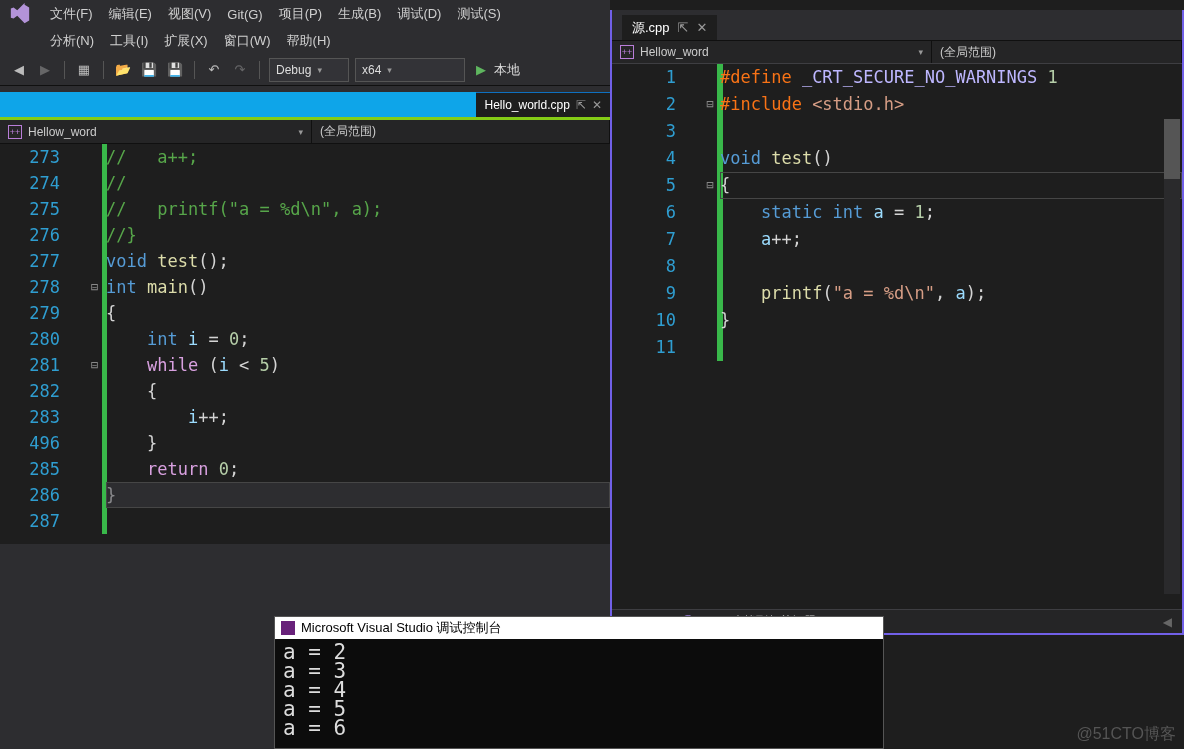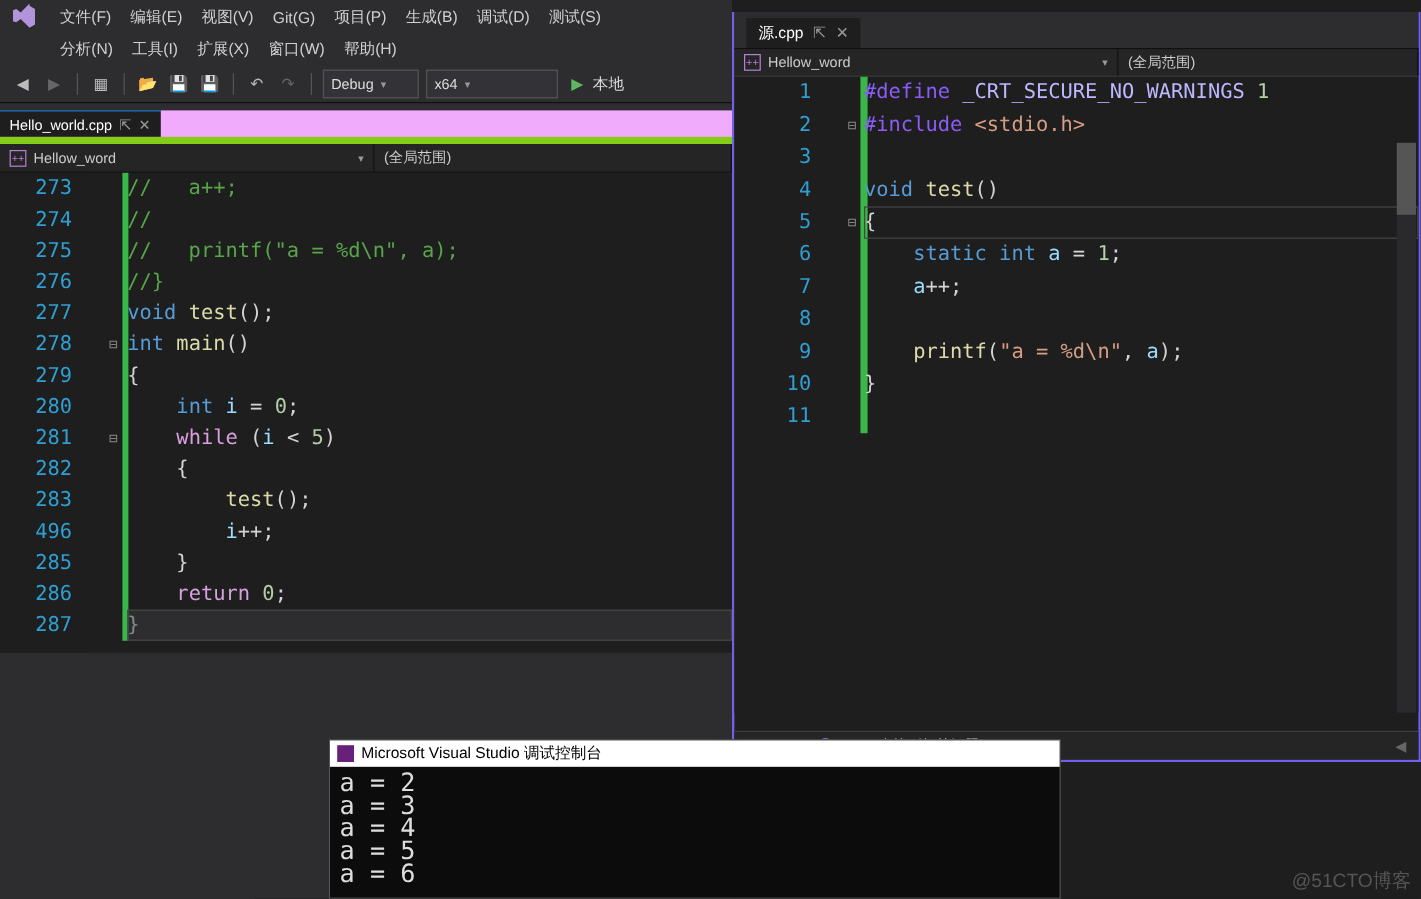--- a/index.html
+++ b/index.html
@@ -29,21 +29,21 @@
     margin: 0 1px; cursor: pointer; color: #bbb; border-radius: 2px;
   }
   .tb-sep { width: 1px; height: 18px; background: #555; margin: 0 6px; }
   .tb-drop {
     display: inline-flex; align-items: center; height: 24px; padding: 0 6px;
     background: #333337; border: 1px solid #555; margin: 0 3px; cursor: pointer;
     font-size: 12px; color: #ddd; gap: 6px;
   }
   .tb-drop .caret { font-size: 9px; color: #999; }
   .play { color: #5fb65f; }
-  .tab-bar { display: flex; height: 28px; background: #f0abfc; border-bottom: 6px solid #84cc16; margin-top: 6px;}
+  .tab-bar { display: flex; height: 28px; background: #0ea5e9; border-bottom: 3px solid #84cc16; margin-top: 6px; justify-content: flex-end;}
   .tab {
     display: flex; align-items: center; padding: 0 8px; background: #1e1e1e;
     border-top: 1px solid #0e70c0; gap: 6px; font-size: 12px; color: #fff;
   }
   .tab .pin, .tab .close { color: #999; cursor: pointer; font-size: 12px; }
   .ns-bar { display: flex; align-items: center; height: 24px; background: #252526; border-bottom: 1px solid #101010; }
   .ns-item {
     display: flex; align-items: center; height: 100%; padding: 0 8px; border-right: 1px solid #101010;
     gap: 6px; font-size: 12px; color: #ccc; cursor: pointer;
   }
@@ -65,21 +65,21 @@
   .c-comment { color: #57A64A; }
   .c-keyword { color: #569cd6; }
   .c-func    { color: #dcdcaa; }
   .c-string  { color: #d69d85; }
   .c-num     { color: #b5cea8; }
   .c-ident   { color: #9cdcfe; }
   .c-plain   { color: #d4d4d4; }
   .c-macro   { color: #beb7ff; }
   .c-punct   { color: #d4d4d4;}
   .c-flow    { color: #d8a0df; }
-  .c-inc     { color: #8b5cf6;}
+  .c-inc     { color: #f97316;}
   .hl-line   { position:absolute; left:0; right:0; height:26px; background:rgba(60,60,65,0.5); border:1px solid #464646;}
 
   
   .right-pane {
     position: absolute; left: 610px; top: 0; right: 0; bottom: 114px;
     background: #1e1e1e; border: 2px solid #7160e8; border-top:none;margin-top:10px;
   }
   .right-tab-bar { display: flex; height: 30px; background: #2d2d30; align-items:flex-end; padding-left:10px;}
   .right-tab {
     display:flex; align-items:center; background:#1e1e1e; height:26px; padding:0 10px;
@@ -228,21 +228,20 @@
         <div class="ln"><span class="c-comment">//   a++;</span></div>
         <div class="ln"><span class="c-comment">//</span></div>
         <div class="ln"><span class="c-comment">//   printf("a = %d\n", a);</span></div>
         <div class="ln"><span class="c-comment">//}</span></div>
         <div class="ln"><span class="c-keyword">void </span><span class="c-func">test</span><span class="c-punct">();</span></div>
         <div class="ln"><span class="c-keyword">int </span><span class="c-func">main</span><span class="c-punct">()</span></div>
         <div class="ln"><span class="c-punct">{</span></div>
         <div class="ln"><span class="c-plain">    </span><span class="c-keyword">int </span><span class="c-ident">i</span><span class="c-plain"> = </span><span class="c-num">0</span><span class="c-punct">;</span></div>
         <div class="ln"><span class="c-plain">    </span><span class="c-flow">while</span><span class="c-plain"> (</span><span class="c-ident">i</span><span class="c-plain"> &lt; </span><span class="c-num">5</span><span class="c-punct">)</span></div>
         <div class="ln"><span class="c-plain">    </span><span class="c-punct">{</span></div>
-        <div class="ln"><span class="c-plain">        </span><span class="c-func">test</span><span class="c-punct">();</span></div>
         <div class="ln"><span class="c-plain">        </span><span class="c-ident">i</span><span class="c-plain">++</span><span class="c-punct">;</span></div>
         <div class="ln"><span class="c-plain">    </span><span class="c-punct">}</span></div>
         <div class="ln"><span class="c-plain">    </span><span class="c-flow">return</span><span class="c-plain"> </span><span class="c-num">0</span><span class="c-punct">;</span></div>
         <div class="ln"><div class="hl-line" style="top: 0px;"></div><span class="c-punct">}</span></div>
       </div>
   </div>
 </div>
 
 <div class="right-pane">
   <div class="right-tab-bar">

